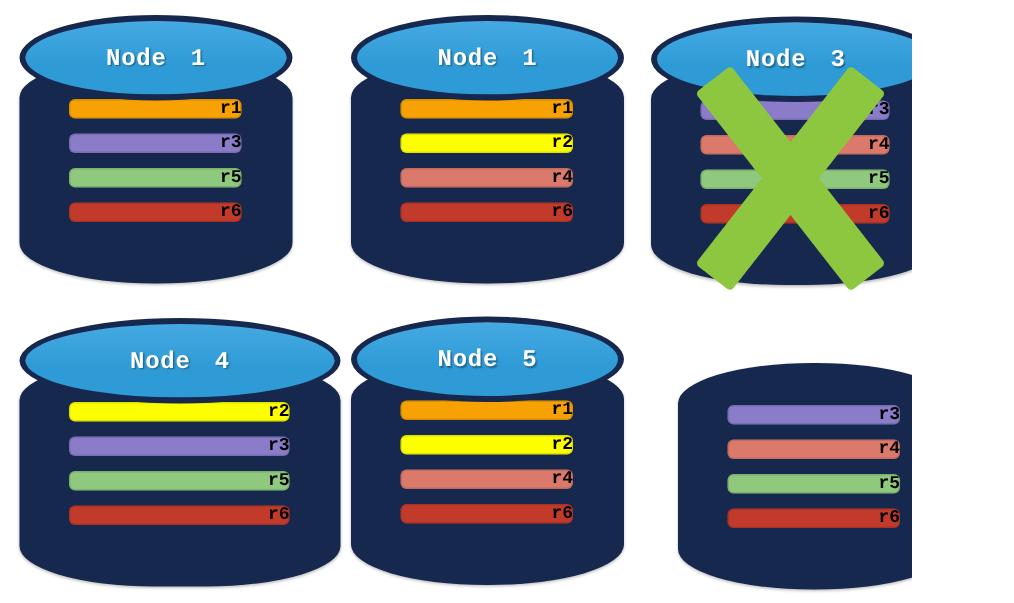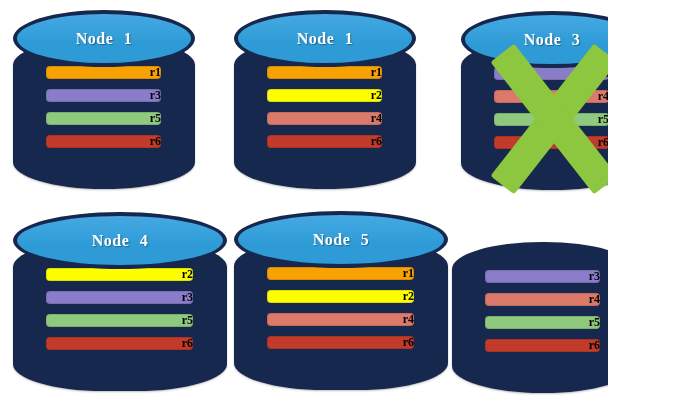--- a/index.html
+++ b/index.html
@@ -1,18 +1,18 @@
 <!DOCTYPE html>
 <html><head>
 <meta charset="utf-8">
 <style>
   html,body{margin:0;padding:0;background:#ffffff;}
   .canvas{
     position:relative;width:608px;height:402px;background:#ffffff;
-    font-family:Liberation Serif, serif;overflow:hidden;
+    font-family:Liberation Mono, monospace;overflow:hidden;
   }
   .node{position:absolute;width:182px;height:179px;}
   .cyl-body{
     position:absolute;left:0;right:0;top:28px;bottom:0;
     background:#17284E;border-radius:90px / 27px;
     box-shadow:0 1px 2px rgba(0,0,0,0.25);
   }
   .cyl-top{
     position:absolute;left:0;right:0;top:0;height:57px;
     background:linear-gradient(180deg,#45A9E2 0%,#2E9BD6 60%);
@@ -65,21 +65,21 @@
       <span class="title">Node 1</span>
     </div>
     <div class="bars">
       <div class="bar" style="background: rgb(247, 161, 2);">r1</div>
       <div class="bar" style="background: rgb(253, 255, 0);">r2</div>
       <div class="bar" style="background: rgb(219, 122, 106);">r4</div>
       <div class="bar" style="background: rgb(194, 59, 42);">r6</div>
     </div>
   </div>
 
-  <div class="node" style="left:461px;top:11px;">
+  <div class="node" style="left:434px;top:11px;padding-left:11px;">
     <div class="cyl-body"></div>
     <div class="cyl-top">
       <span class="title">Node 3</span>
     </div>
     <div class="bars">
       <div class="bar" style="background: rgb(138, 124, 200);">r3</div>
       <div class="bar" style="background: rgb(219, 122, 106);">r4</div>
       <div class="bar" style="background: rgb(143, 201, 126);">r5</div>
       <div class="bar" style="background: rgb(194, 59, 42);">r6</div>
     </div>
@@ -95,21 +95,21 @@
       <span class="title">Node 4</span>
     </div>
     <div class="bars">
       <div class="bar" style="background: rgb(253, 255, 0);">r2</div>
       <div class="bar" style="background: rgb(138, 124, 200);">r3</div>
       <div class="bar" style="background: rgb(143, 201, 126);">r5</div>
       <div class="bar" style="background: rgb(194, 59, 42);">r6</div>
     </div>
   </div>
 
-  <div class="node" style="left:234px;top:211px;padding-left:32px;">
+  <div class="node" style="left:234px;top:211px;">
     <div class="cyl-body"></div>
     <div class="cyl-top">
       <span class="title">Node 5</span>
     </div>
     <div class="bars">
       <div class="bar" style="background: rgb(247, 161, 2);">r1</div>
       <div class="bar" style="background: rgb(253, 255, 0);">r2</div>
       <div class="bar" style="background: rgb(219, 122, 106);">r4</div>
       <div class="bar" style="background: rgb(194, 59, 42);">r6</div>
     </div>

